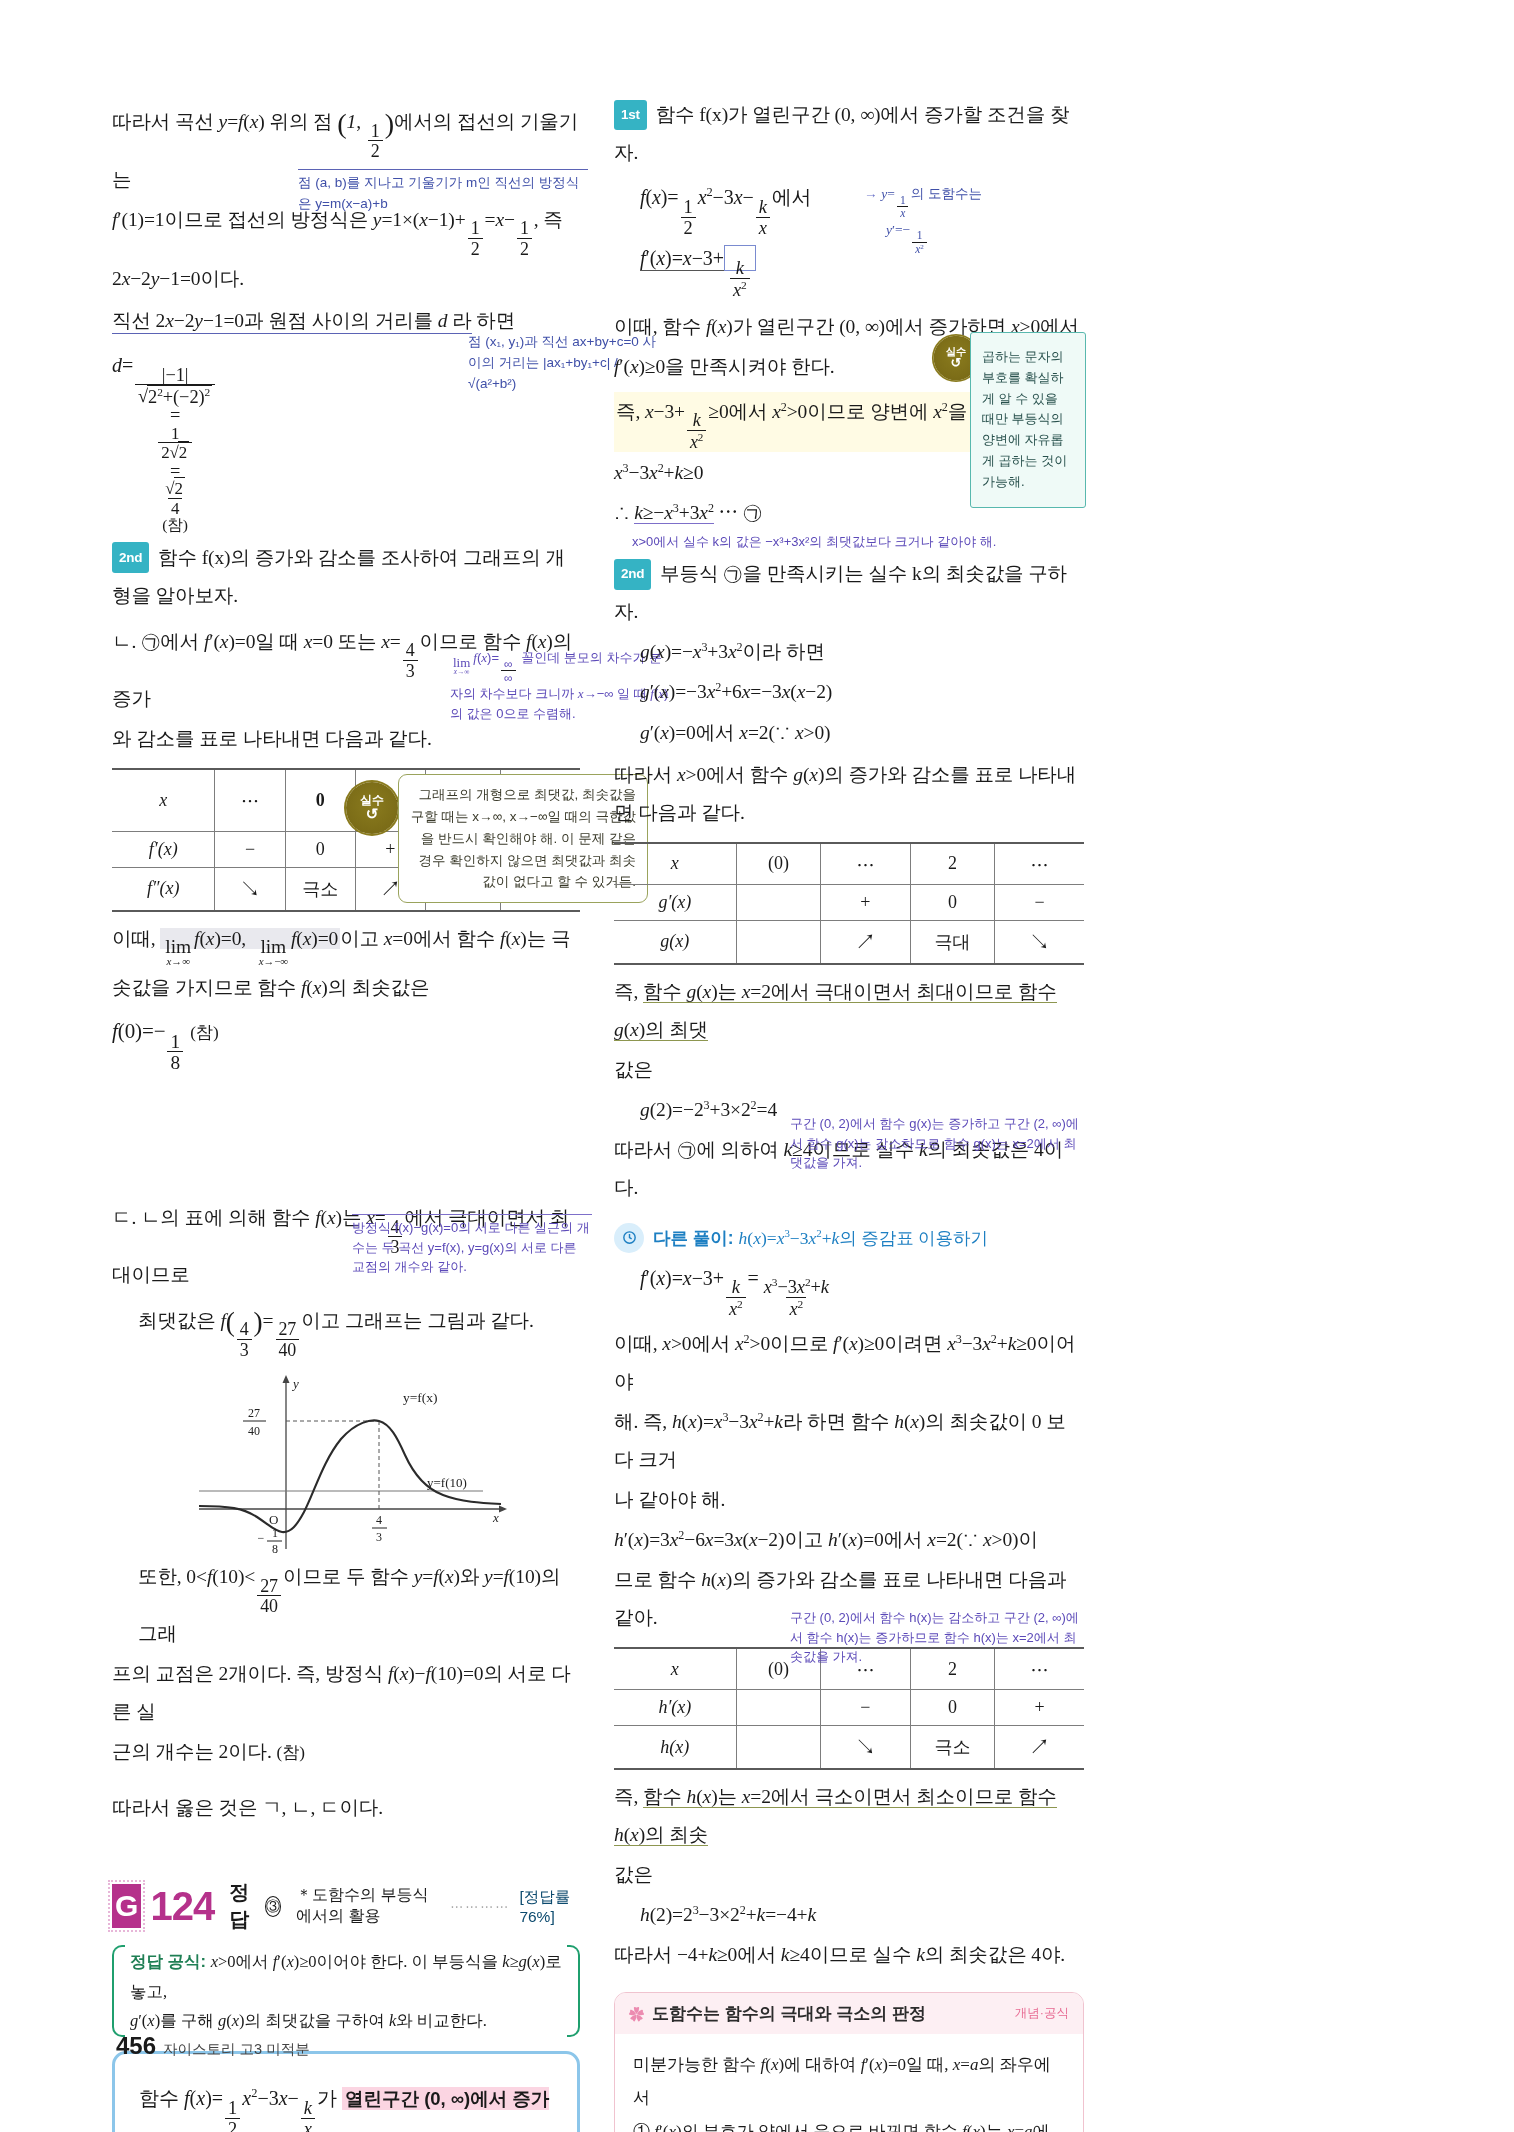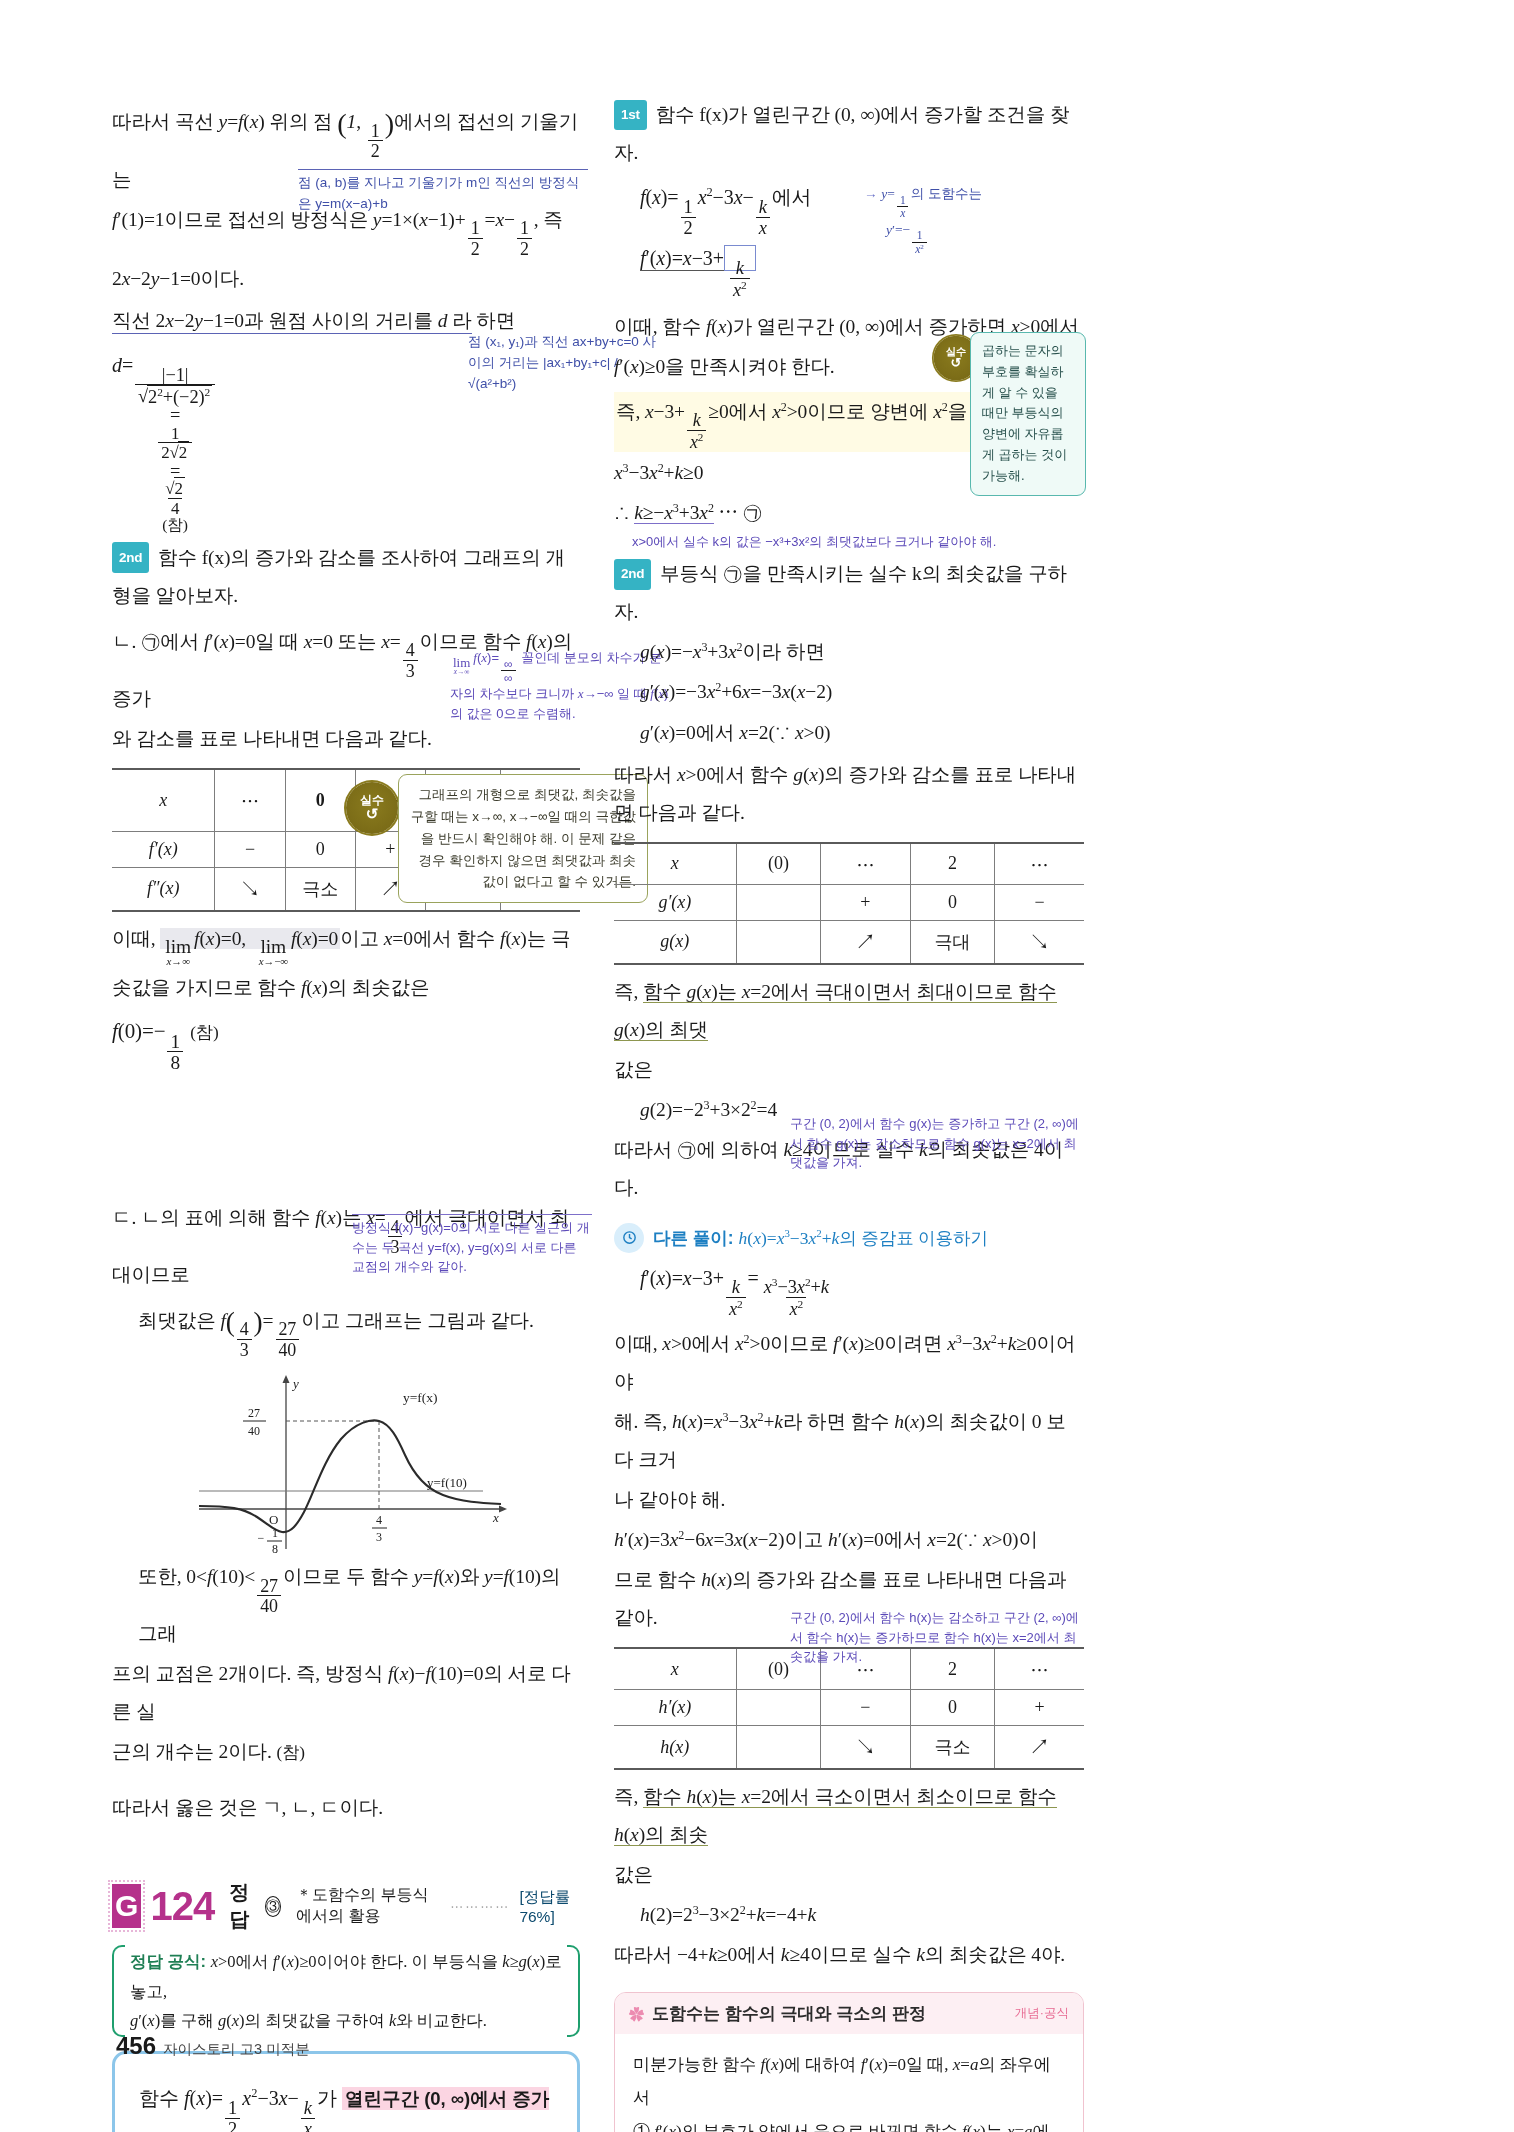--- a/index.html
+++ b/index.html
@@ -62,22 +62,22 @@
               font-family:"Liberation Sans", sans-serif; }
   .noteblue .mth { font-family:"Liberation Serif", serif; }
   .notepurple { color:#5b49b8; font-size:13px; line-height:1.5;
               font-family:"Liberation Sans", sans-serif; }
   .noteolive-box {
       border:1.6px solid #9aa35c; border-radius:9px; background:#fff;
       padding:9px 11px; font-family:"Liberation Sans", sans-serif;
       font-size:13.5px; line-height:1.62; color:#3a3a2a;
   }
   .notemint-box{
-      border:1.6px solid #58b8ae; border-radius:9px; background:#effaf7;
-      padding:8px 11px; font-family:"Liberation Sans", sans-serif;
+      border:1.6px solid #58b8ae; border-radius:3px; background:#effaf7;
+      padding:14px 11px; font-family:"Liberation Sans", sans-serif;
       font-size:13px; line-height:1.6; color:#27504c;
   }
   .hl-gray { background:#e9e9ee; padding:0 2px; }
   .underline-b { border-bottom:1.6px solid #5b63b5; padding-bottom:2px; }
   .underline-g { border-bottom:1.5px solid #8d964f; }
 
   .seal {
     width:52px; height:52px; border-radius:50%;
     background:radial-gradient(circle at 50% 45%, #8a7b1e 0%, #7b6c17 70%);
     color:#fff; font-family:"Liberation Sans", sans-serif; font-size:12px;

